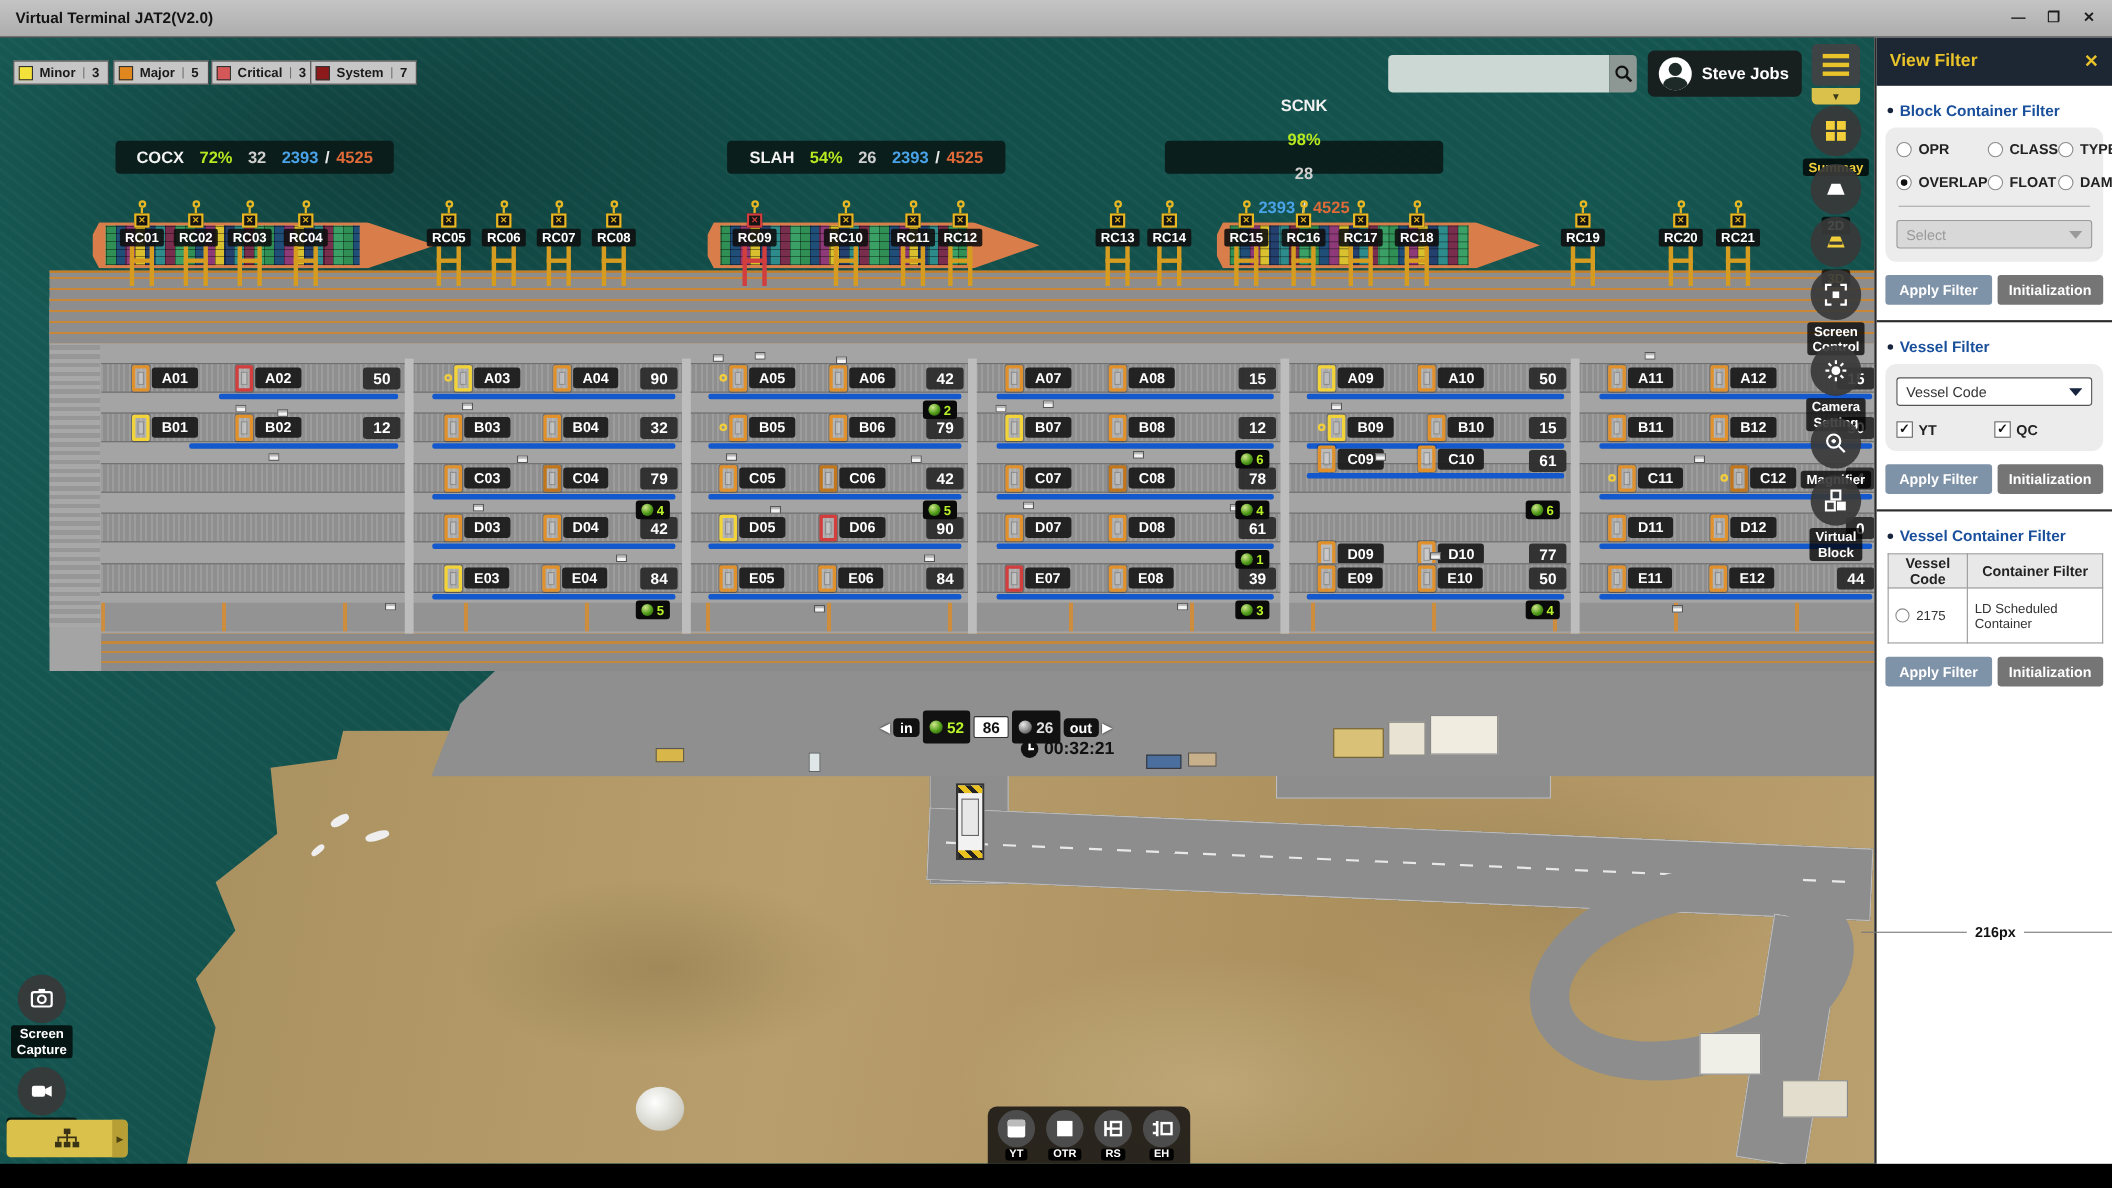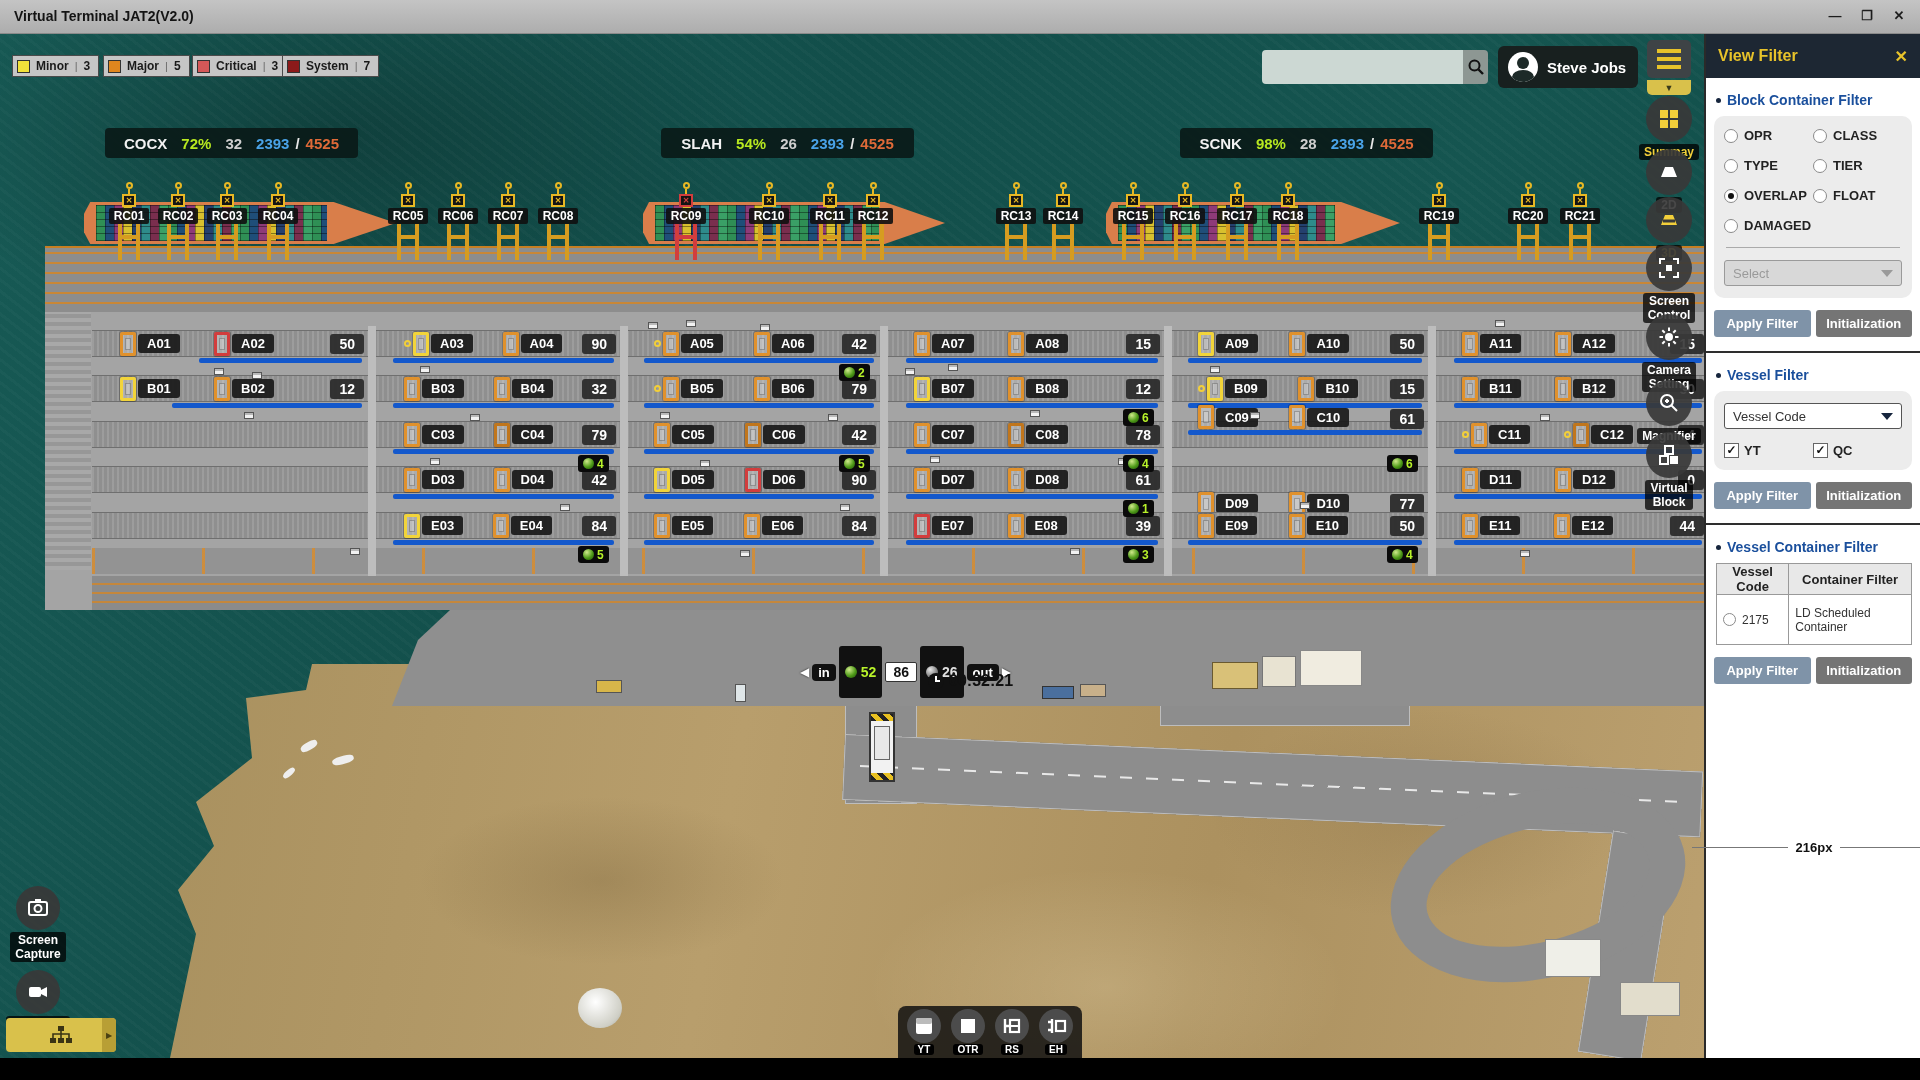--- a/index.html
+++ b/index.html
@@ -146,21 +146,21 @@
   .tbtn { display:flex; flex-direction:column; align-items:center; }
   .tbtn .circ { width:34px; height:34px; border-radius:50%; background:#4c4c4c; display:flex;
     align-items:center; justify-content:center; }
   .tbtn .tl { font-size:10px; font-weight:bold; color:#fff; background:#000; padding:0 4px;
     border-radius:3px; margin-top:1px; }
 
   
   #gate { position:absolute; left:800px; top:646px; display:flex; align-items:center; gap:3px; z-index:25; }
   .garrow { color:#fff; font-size:12px; text-shadow:0 0 2px #000; }
   .gpill { background:#111; color:#fff; font-size:13px; font-weight:bold; padding:1px 6px; border-radius:4px; }
-  .gdark { background:#111; border-radius:3px; display:flex; align-items:center; gap:4px; padding:18px 6px; }
+  .gdark { background:#111; border-radius:3px; display:flex; align-items:center; gap:4px; padding:7px 6px; }
   .gdark .sph { width:12px; height:12px; border-radius:50%;
     background:radial-gradient(circle at 35% 30%, #cfe98a, #4e9a18 55%, #1c4a08); }
   .gdark .sph.gray { background:radial-gradient(circle at 35% 30%, #e8e8e8, #8a8a8a 55%, #3a3a3a); }
   .gdark .gin { color:#b8f22a; font-size:14px; font-weight:bold; }
   .gdark .gout { color:#e0e0e0; font-size:14px; font-weight:bold; }
   .gwhite { background:#fff; border:1px solid #333; color:#111; font-size:14px; font-weight:bold;
     padding:1px 7px; border-radius:2px; }
   #gate-time { position:absolute; left:928px; top:672px; display:flex; align-items:center; gap:5px; z-index:25; }
   #gate-time .clk { width:16px; height:16px; border-radius:50%; background:#111; position:relative; }
   #gate-time .clk::after { content:""; position:absolute; left:7px; top:3px; width:2px; height:6px; background:#fff; }
@@ -179,21 +179,21 @@
   
   #panel { position:absolute; left:1704px; top:34px; width:216px; height:1024px; background:#fff;
     border-left:2px solid #2a2a2a; z-index:50; }
   #panel-head { height:44px; background:#1d2733; display:flex; align-items:center; padding:0 12px; }
   #panel-head .ph { color:#e8c32a; font-size:16px; font-weight:bold; flex:1; }
   #panel-head .px { color:#e8c32a; font-size:16px; font-weight:bold; }
   .sec-head { display:flex; align-items:center; gap:6px; margin:14px 10px 8px; }
   .sec-head .bdot { width:5px; height:5px; background:#16253d; border-radius:50%; }
   .sec-head .st { color:#1a4f9c; font-size:14px; font-weight:bold; }
   .card { background:#ececec; border-radius:10px; margin:0 8px; padding:12px 10px; }
-  #radio-grid { display:grid; grid-template-columns:1fr 1fr; row-gap:15px; }
+  #radio-grid { display:grid; grid-template-columns:1fr 1fr 1fr 1fr; row-gap:15px; }
   .ropt { display:flex; align-items:center; gap:6px; }
   .ropt .rc2 { width:14px; height:14px; border-radius:50%; border:1px solid #8a8a8a; background:#fff;
     position:relative; flex:none; }
   .ropt .rc2.sel::after { content:""; position:absolute; inset:3px; border-radius:50%; background:#111; }
   .ropt .rl { font-size:13px; font-weight:bold; color:#222; }
   .card-div { height:1px; background:#aaa; margin:14px 2px 12px; }
   .dd { height:26px; border:1px solid #9a9a9a; background:#d8d8d8; border-radius:3px; display:flex;
     align-items:center; padding:0 8px; justify-content:space-between; }
   .dd .dtext { font-size:13px; color:#9a9a9a; }
   .dd .chev { width:0; height:0; border-left:6px solid transparent; border-right:6px solid transparent;
@@ -291,21 +291,21 @@
         <div class="mv">26</div>
         <div class="grp" style="display: flex; gap: 6px;">
           <div class="ld">2393</div>
           <div class="sl">/</div>
           <div class="tt">4525</div>
         </div>
       </div>
       <div class="ship" style="left: 643px; width: 302px;">
         <div class="mosaic"></div>
       </div>
-      <div class="vessel-badge" style="left: 1180px; top: 94px;">
+      <div class="vessel-badge" style="left: 1059px; top: 94px; flex-direction: column;">
         <div class="nm">SCNK</div>
         <div class="pc">98%</div>
         <div class="mv">28</div>
         <div class="grp" style="display: flex; gap: 6px;">
           <div class="ld">2393</div>
           <div class="sl">/</div>
           <div class="tt">4525</div>
         </div>
       </div>
       <div class="ship" style="left: 1106px; width: 294px;">

